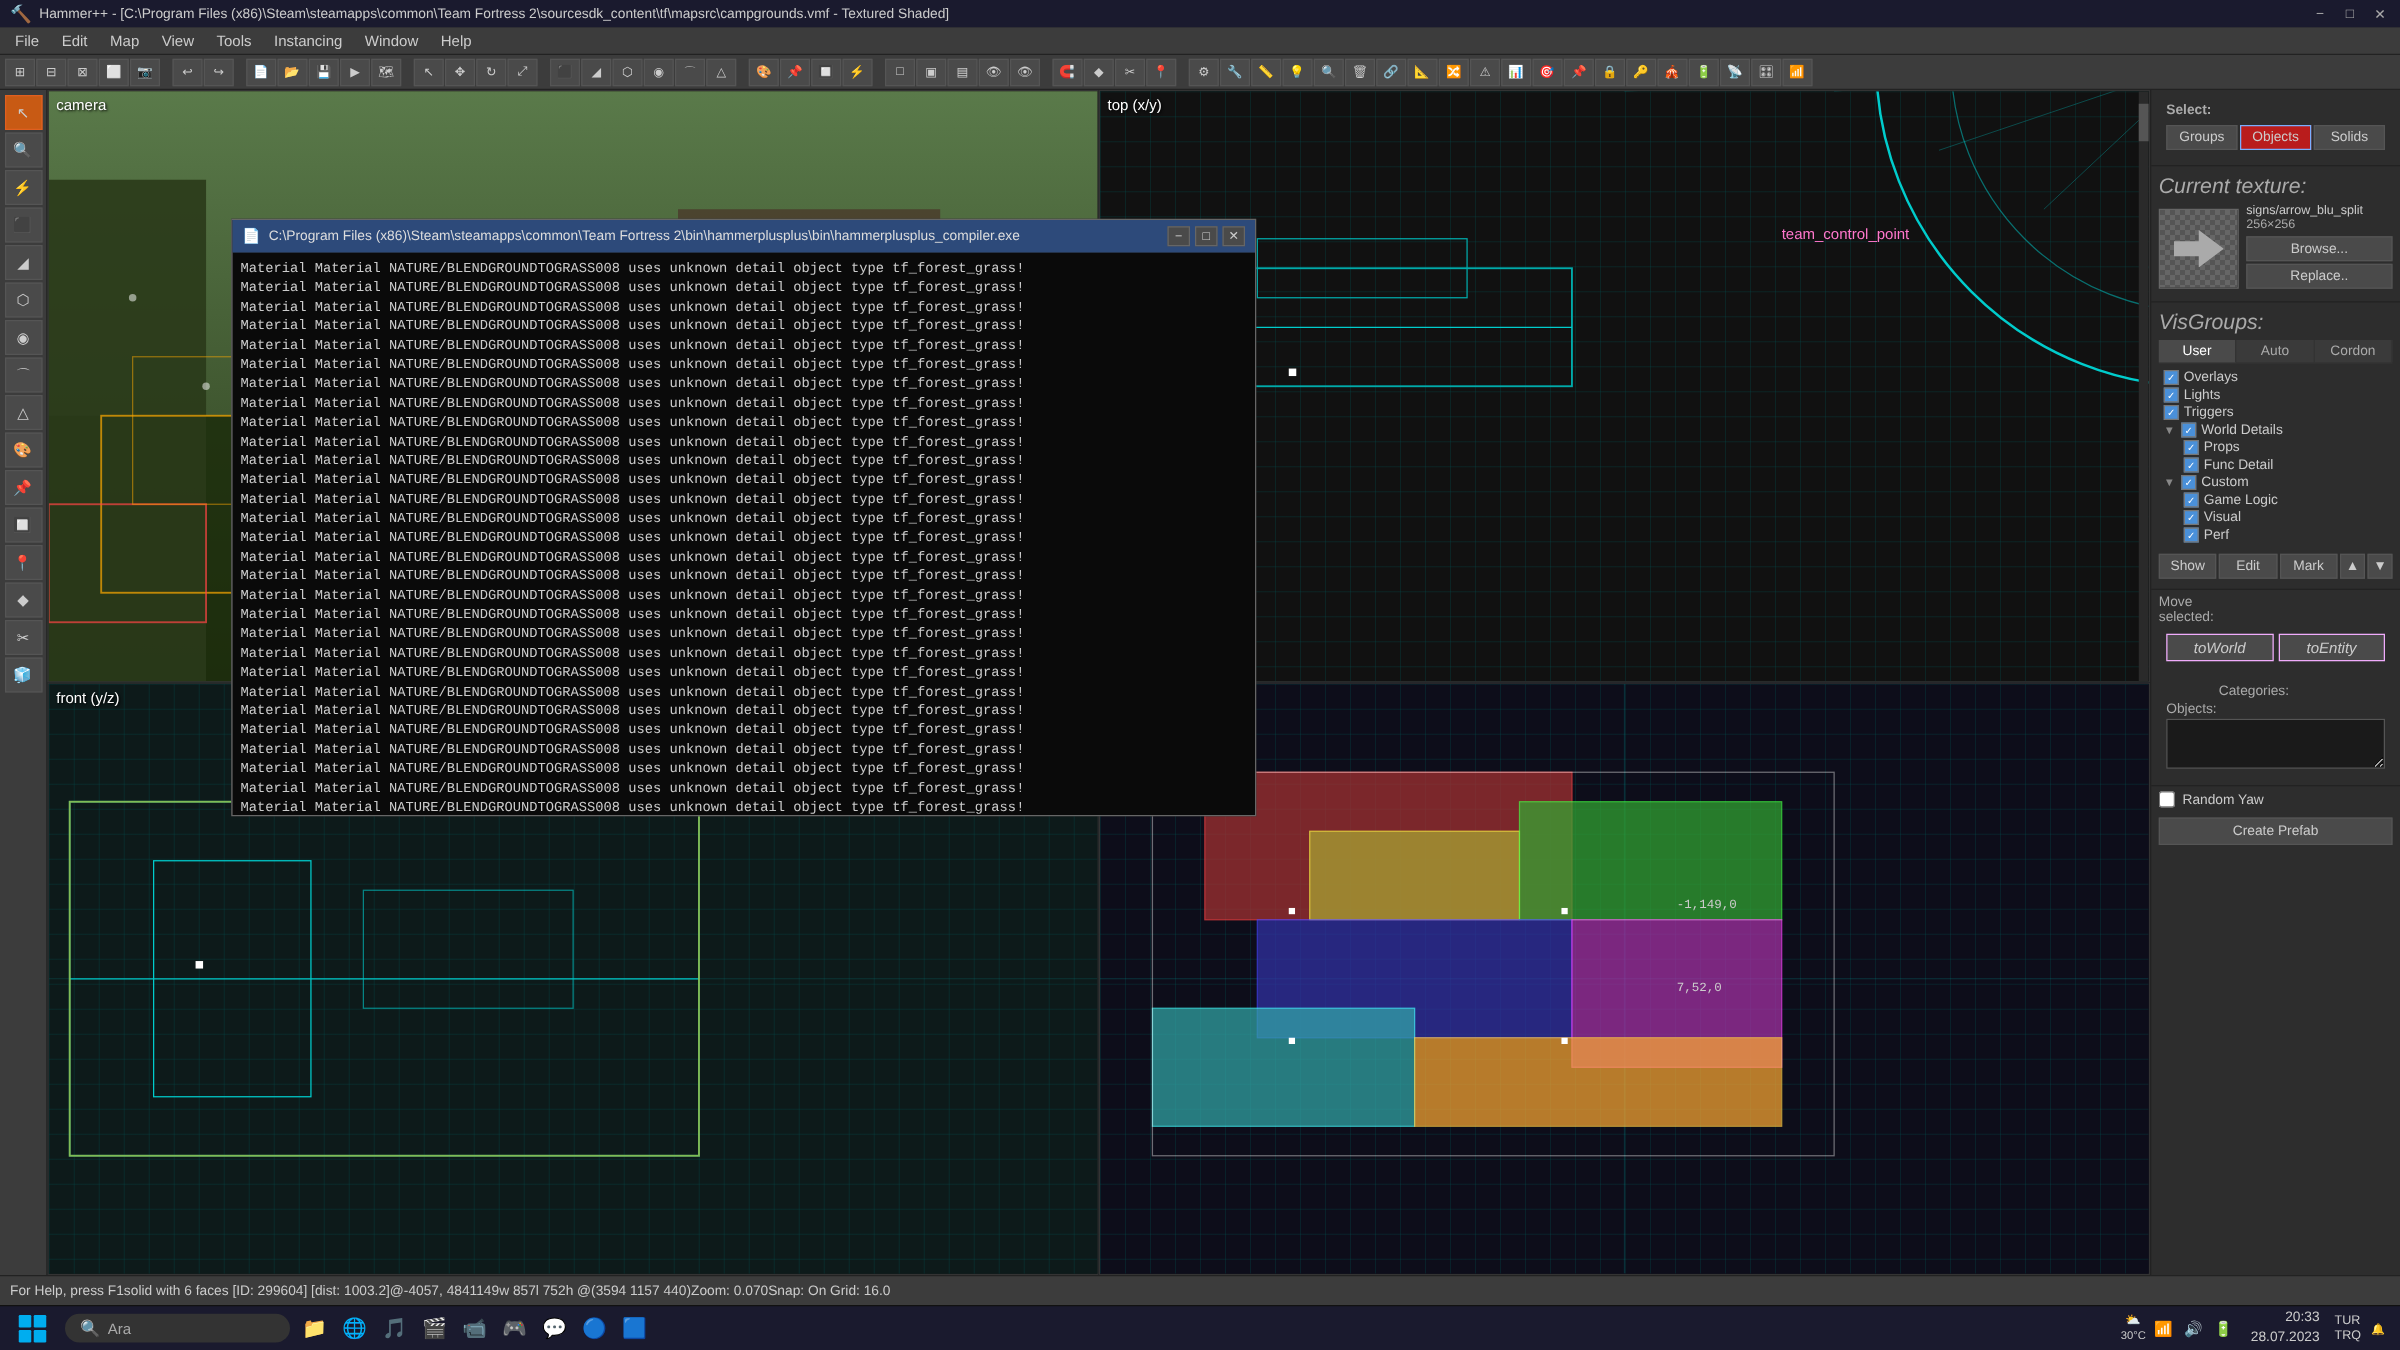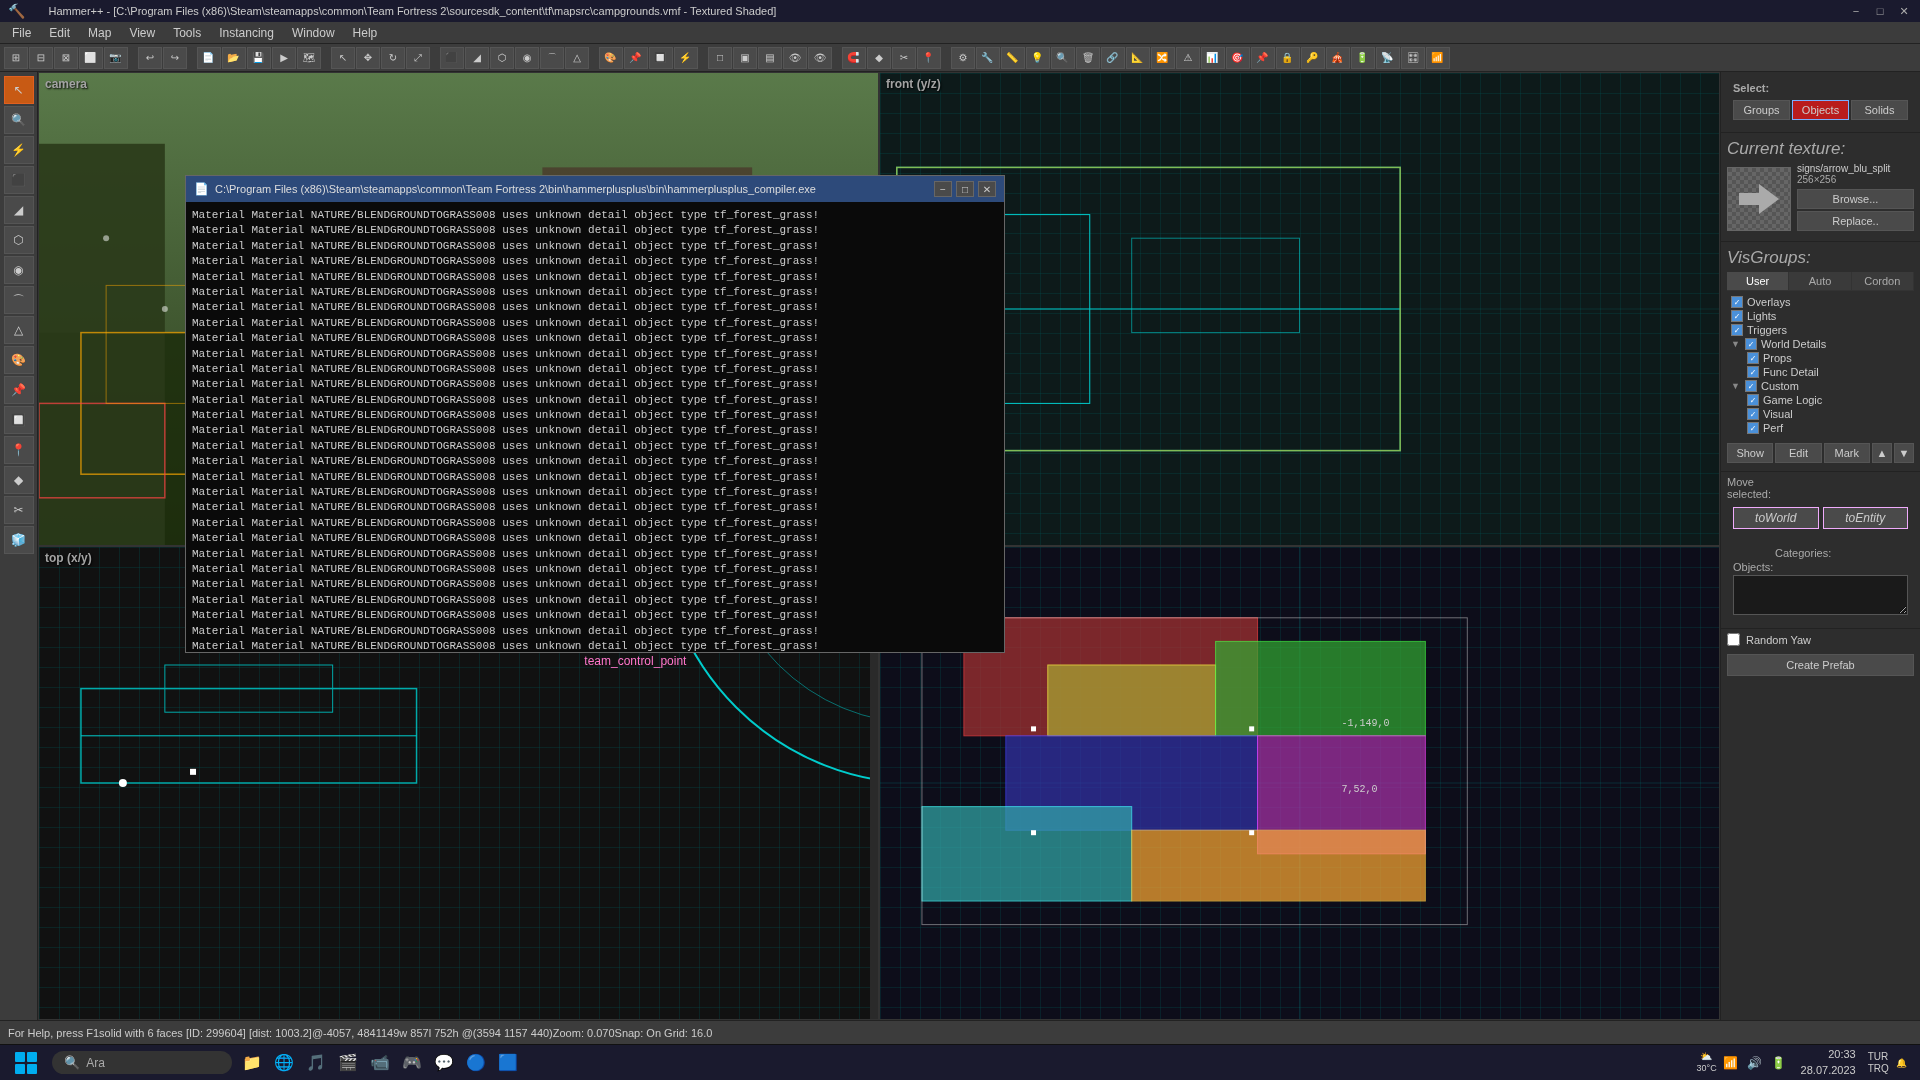--- a/index.html
+++ b/index.html
@@ -57,22 +57,22 @@
     #viewports {
       flex: 1; display: grid;
       grid-template-columns: 1fr 1fr;
       grid-template-rows: 1fr 1fr;
     }
     .viewport {
       border: 1px solid #333; position: relative; overflow: hidden;
       background: #1a1a1a;
     }
     .viewport-label {
-      position: absolute; top: 4px; left: 6px; color: #a3a3a3;
-      font-size: 12px; font-weight: bold; z-index: 2;
+      position: absolute; top: 4px; left: 6px; color: #ffffff;
+      font-size: 12px; font-weight: normal; z-index: 2;
       text-shadow: 1px 1px 2px #000;
     }
     
     
     #vp-camera { background: #2a3525; }
     #vp-top { background: #0d1a1a; }
     #vp-front { background: #0d1a1a; }
     #vp-side { background: #0d0d1a; }
     
     
@@ -238,21 +238,21 @@
     }
 
     .select-row { display: flex; flex-direction: row; gap: 2px; padding: 4px 6px; }
   </style>
 </head>
 <body>
 
 <div id="titlebar">
   <div id="titlebar-left">
     <span style="color:#e06020; font-size:14px;">🔨</span>
-    <span style="font-size:11px;margin-left:17px;">Hammer++ - [C:\Program Files (x86)\Steam\steamapps\common\Team Fortress 2\sourcesdk_content\tf\mapsrc\campgrounds.vmf - Textured Shaded]</span>
+    <span style="font-size:11px;">Hammer++ - [C:\Program Files (x86)\Steam\steamapps\common\Team Fortress 2\sourcesdk_content\tf\mapsrc\campgrounds.vmf - Textured Shaded]</span>
   </div>
   <div id="titlebar-right">
     <div class="titlebar-btn">−</div>
     <div class="titlebar-btn">□</div>
     <div class="titlebar-btn close">✕</div>
   </div>
 </div>
 
 <div id="menubar">
   <div class="menu-item">File</div>
@@ -399,68 +399,68 @@
           <rect x="5%" y="55%" width="20%" height="30%" fill="none" stroke="#ffaa00" stroke-width="1.5" opacity="0.7"></rect>
           <rect x="0%" y="70%" width="15%" height="20%" fill="none" stroke="#ff4444" stroke-width="1.5" opacity="0.7"></rect>
           <rect x="8%" y="45%" width="25%" height="25%" fill="none" stroke="#ffaa00" stroke-width="1" opacity="0.5"></rect>
 
           <circle cx="8%" cy="35%" r="3" fill="#fff" opacity="0.5"></circle>
           <circle cx="15%" cy="50%" r="3" fill="#fff" opacity="0.5"></circle>
         </svg>
       </div>
     </div>
 
+    <div class="viewport" id="vp-top">
+      <span class="viewport-label">top (x/y)</span>
+      <div class="top-scene">
+        <div class="grid"></div>
+        <svg width="100%" height="100%" style="position:absolute;top:0;left:0;">
+
+          <circle cx="105%" cy="-5%" r="260" fill="none" stroke="#00cccc" stroke-width="2"></circle>
+          <circle cx="105%" cy="-5%" r="200" fill="none" stroke="#00cccc" stroke-width="1" opacity="0.5"></circle>
+
+          <line x1="50%" y1="0" x2="105%" y2="-5%" stroke="#00cccc" stroke-width="0.5" opacity="0.5"></line>
+          <line x1="70%" y1="0" x2="105%" y2="-5%" stroke="#00cccc" stroke-width="0.5" opacity="0.5"></line>
+          <line x1="80%" y1="10%" x2="105%" y2="-5%" stroke="#00cccc" stroke-width="0.5" opacity="0.5"></line>
+          <line x1="90%" y1="20%" x2="105%" y2="-5%" stroke="#00cccc" stroke-width="0.5" opacity="0.5"></line>
+          <line x1="100%" y1="30%" x2="105%" y2="-5%" stroke="#00cccc" stroke-width="0.5" opacity="0.5"></line>
+
+          <rect x="5%" y="30%" width="40%" height="20%" fill="none" stroke="#00aaaa" stroke-width="1.5"></rect>
+          <rect x="15%" y="25%" width="20%" height="10%" fill="none" stroke="#00aaaa" stroke-width="1"></rect>
+          <line x1="5%" y1="40%" x2="45%" y2="40%" stroke="#00cccc" stroke-width="1"></line>
+
+          <text x="65%" y="25%" fill="#ff77cc" font-size="12" font-family="Arial">team_control_point</text>
+
+          <circle cx="10%" cy="50%" r="4" fill="white"></circle>
+
+          <rect x="18%" y="47%" width="6" height="6" fill="white"></rect>
+
+        </svg>
+        <div class="scrollbar-v">
+          <div class="scrollbar-thumb"></div>
+        </div>
+      </div>
+    </div>
+
     <div class="viewport" id="vp-front">
       <span class="viewport-label">front (y/z)</span>
       <div class="front-scene">
         <div class="grid"></div>
         <svg width="100%" height="100%" style="position:absolute;top:0;left:0;">
 
           <rect x="2%" y="20%" width="60%" height="60%" fill="none" stroke="#00aaaa" stroke-width="1.5"></rect>
           <line x1="2%" y1="50%" x2="62%" y2="50%" stroke="#00cccc" stroke-width="1"></line>
           <rect x="10%" y="30%" width="15%" height="40%" fill="none" stroke="#00cccc" stroke-width="1"></rect>
           <rect x="30%" y="35%" width="20%" height="20%" fill="none" stroke="#00cccc" stroke-width="1" opacity="0.6"></rect>
           <line x1="0" y1="50%" x2="100%" y2="50%" stroke="#00aaaa" stroke-width="0.5" opacity="0.3"></line>
 
           <rect x="14%" y="47%" width="6" height="6" fill="white"></rect>
 
           <rect x="2%" y="20%" width="60%" height="60%" fill="none" stroke="#ffcc00" stroke-width="1.5" opacity="0.5"></rect>
         </svg>
-      </div>
-    </div>
-
-    <div class="viewport" id="vp-top">
-      <span class="viewport-label">top (x/y)</span>
-      <div class="top-scene">
-        <div class="grid"></div>
-        <svg width="100%" height="100%" style="position:absolute;top:0;left:0;">
-
-          <circle cx="105%" cy="-5%" r="260" fill="none" stroke="#00cccc" stroke-width="2"></circle>
-          <circle cx="105%" cy="-5%" r="200" fill="none" stroke="#00cccc" stroke-width="1" opacity="0.5"></circle>
-
-          <line x1="50%" y1="0" x2="105%" y2="-5%" stroke="#00cccc" stroke-width="0.5" opacity="0.5"></line>
-          <line x1="70%" y1="0" x2="105%" y2="-5%" stroke="#00cccc" stroke-width="0.5" opacity="0.5"></line>
-          <line x1="80%" y1="10%" x2="105%" y2="-5%" stroke="#00cccc" stroke-width="0.5" opacity="0.5"></line>
-          <line x1="90%" y1="20%" x2="105%" y2="-5%" stroke="#00cccc" stroke-width="0.5" opacity="0.5"></line>
-          <line x1="100%" y1="30%" x2="105%" y2="-5%" stroke="#00cccc" stroke-width="0.5" opacity="0.5"></line>
-
-          <rect x="5%" y="30%" width="40%" height="20%" fill="none" stroke="#00aaaa" stroke-width="1.5"></rect>
-          <rect x="15%" y="25%" width="20%" height="10%" fill="none" stroke="#00aaaa" stroke-width="1"></rect>
-          <line x1="5%" y1="40%" x2="45%" y2="40%" stroke="#00cccc" stroke-width="1"></line>
-
-          <text x="65%" y="25%" fill="#ff77cc" font-size="12" font-family="Arial">team_control_point</text>
-
-          <circle cx="10%" cy="50%" r="4" fill="white"></circle>
-
-          <rect x="18%" y="47%" width="6" height="6" fill="white"></rect>
-
-        </svg>
-        <div class="scrollbar-v">
-          <div class="scrollbar-thumb"></div>
-        </div>
       </div>
     </div>
 
     <div class="viewport" id="vp-side">
       <span class="viewport-label"></span>
       <div class="side-scene">
         <div class="grid"></div>
         <svg width="100%" height="100%" style="position:absolute;top:0;left:0;">
 
           <line x1="0" y1="50%" x2="100%" y2="50%" stroke="#00aaaa" stroke-width="0.5" opacity="0.4"></line>

